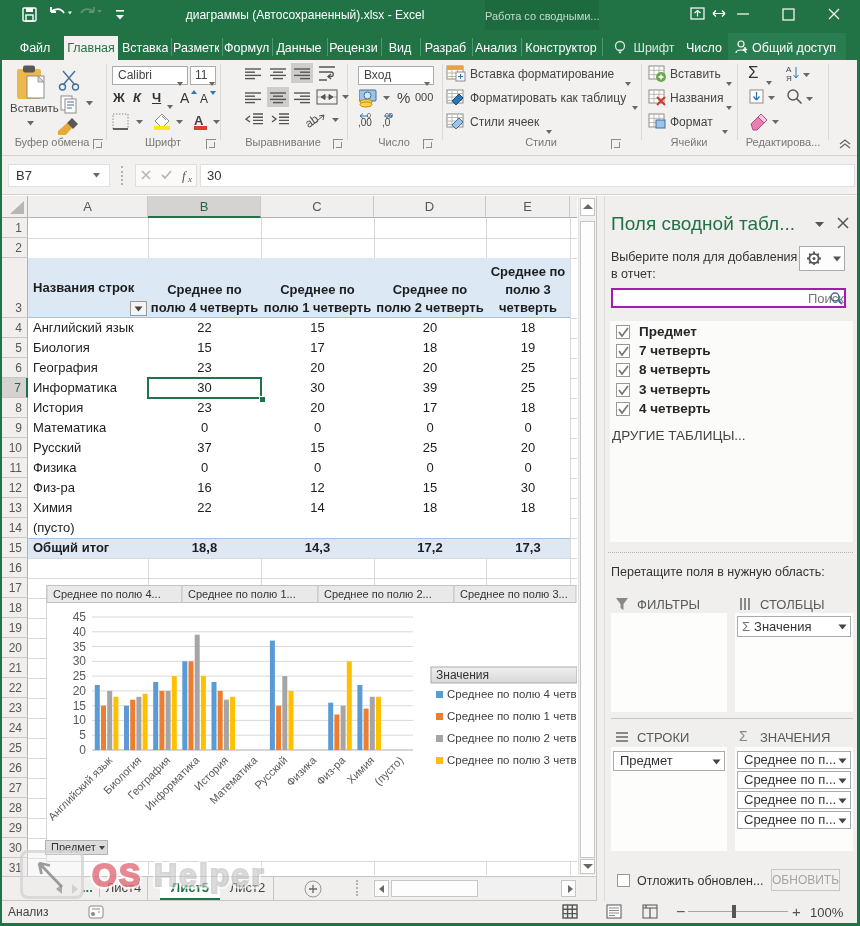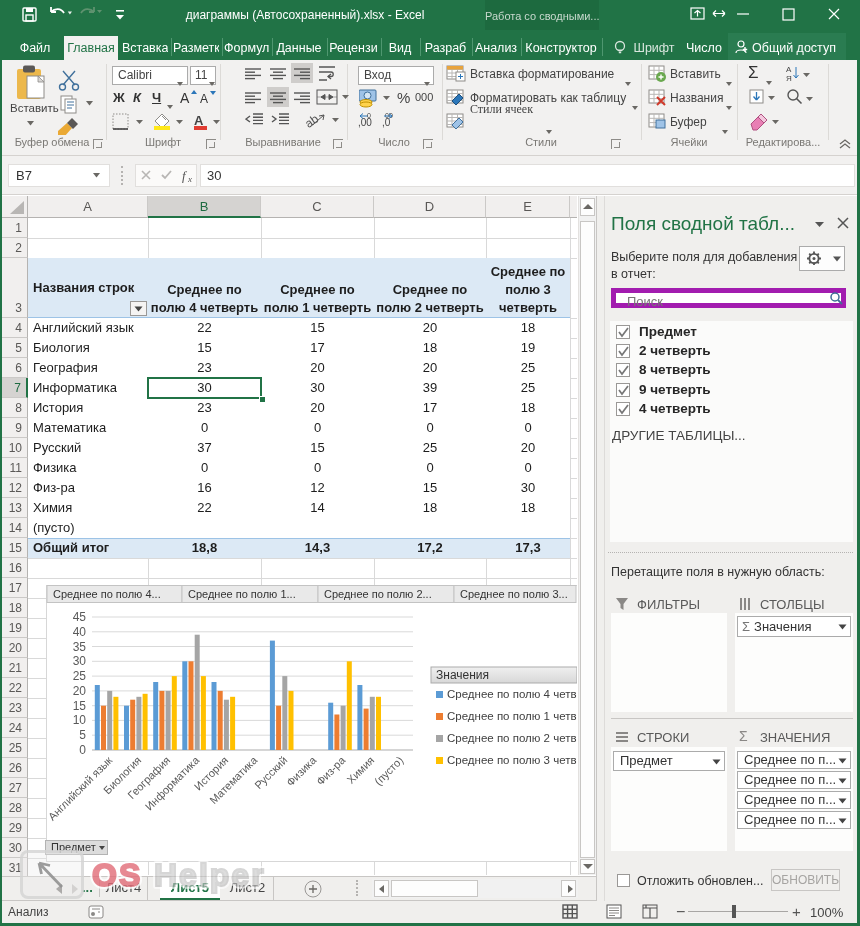--- a/index.html
+++ b/index.html
@@ -199,34 +199,34 @@
     <rect x="10" y="8" width="9" height="9" fill="#fff" stroke="#8e8c88"></rect>
     <path d="M12 12.5 l5 0 M14.5 10 l0 5" stroke="#2b76b9"></path>
   </svg><div class="rbtxt" style="left:470px;top:67px;">Вставка форматирование</div><div class="ab" style="left:625px;top:74px;"><span class="dda"></span></div><svg class="ab" style="left:446px;top:88px" width="20" height="19">
     <rect x="1" y="2" width="16" height="13" fill="#fff" stroke="#8e8c88"></rect>
     <path d="M1 5.5 l16 0 M1 9 l16 0 M1 12.5 l16 0 M6 2 l0 13 M11.5 2 l0 13" stroke="#b9b7b5"></path>
     <path d="M3 14 l7 -7 4 4 -7 7 z" fill="#2b76b9" stroke="#1d4f7c" transform="translate(3,-1)"></path>
   </svg><div class="rbtxt" style="left:470px;top:91px;">Форматировать как таблицу</div><div class="ab" style="left:632px;top:98px;"><span class="dda"></span></div><svg class="ab" style="left:446px;top:112px" width="20" height="19">
     <rect x="1" y="2" width="16" height="13" fill="#fff" stroke="#8e8c88"></rect>
     <path d="M1 5.5 l16 0 M1 9 l16 0 M1 12.5 l16 0 M6 2 l0 13 M11.5 2 l0 13" stroke="#b9b7b5"></path>
     <path d="M3 14 l7 -7 4 4 -7 7 z" fill="#9fc3e7" stroke="#41719c" transform="translate(3,-1)"></path>
-  </svg><div class="rbtxt" style="left:470px;top:102px;font-family:Liberation Serif, serif;">Стили ячеек</div><div class="ab" style="left:546px;top:122px;"><span class="dda"></span></div><svg class="ab" style="left:648px;top:64px" width="20" height="19">
+  </svg><div class="rbtxt" style="left:470px;top:115px;">Стили ячеек</div><div class="ab" style="left:546px;top:122px;"><span class="dda"></span></div><svg class="ab" style="left:648px;top:64px" width="20" height="19">
     <rect x="1" y="2" width="15" height="13" fill="#fff" stroke="#8e8c88"></rect>
     <path d="M1 6.3 l15 0 M1 10.6 l15 0 M6 2 l0 13 M11 2 l0 13" stroke="#b9b7b5"></path>
     <circle cx="13" cy="13" r="5" fill="#6aa84f"></circle>
     <path d="M10.5 13 l5 0 M13 10.5 l0 5" stroke="#fff" stroke-width="1.4"></path>
   </svg><div class="rbtxt" style="left:670px;top:67px;">Вставить</div><div class="ab" style="left:726px;top:74px;"><span class="dda"></span></div><svg class="ab" style="left:648px;top:88px" width="20" height="19">
     <rect x="1" y="2" width="15" height="13" fill="#fff" stroke="#8e8c88"></rect>
     <path d="M1 6.3 l15 0 M1 10.6 l15 0 M6 2 l0 13 M11 2 l0 13" stroke="#b9b7b5"></path>
     <path d="M9 9 l8 8 M17 9 l-8 8" stroke="#d03a2b" stroke-width="2"></path>
   </svg><div class="rbtxt" style="left:670px;top:91px;">Названия</div><div class="ab" style="left:726px;top:98px;"><span class="dda"></span></div><svg class="ab" style="left:648px;top:112px" width="20" height="19">
     <rect x="1" y="2" width="15" height="13" fill="#fff" stroke="#8e8c88"></rect>
     <path d="M1 6.3 l15 0 M1 10.6 l15 0 M6 2 l0 13 M11 2 l0 13" stroke="#b9b7b5"></path>
     <rect x="8" y="8" width="9" height="8" fill="#9fc3e7" stroke="#41719c"></rect>
-  </svg><div class="rbtxt" style="left:670px;top:115px;">Буфер</div><div class="ab" style="left:722px;top:122px;"><span class="dda"></span></div><div class="rbtxt" style="left:748px;top:63px;font-size:17px;color:#333;">Σ</div><div class="ab" style="left:766px;top:73px;"><span class="dda"></span></div><svg class="ab" style="left:786px;top:64px" width="36" height="18">
+  </svg><div class="rbtxt" style="left:670px;top:115px;">Формат</div><div class="ab" style="left:722px;top:122px;"><span class="dda"></span></div><div class="rbtxt" style="left:748px;top:63px;font-size:17px;color:#333;">Σ</div><div class="ab" style="left:766px;top:73px;"><span class="dda"></span></div><svg class="ab" style="left:786px;top:64px" width="36" height="18">
     <text x="0" y="8" font-size="8" fill="#444">А</text>
     <text x="0" y="17" font-size="8" fill="#444">Я</text>
     <path d="M10 3 l0 11 M10 14 l-2.5 -3 M10 14 l2.5 -3" stroke="#2b76b9" fill="none"></path>
     <path d="M17 6 l7 0 -3.5 4 z" fill="#6a6864" transform="translate(0,3)"></path>
   </svg><svg class="ab" style="left:748px;top:88px" width="80" height="20">
 <rect x="2" y="2" width="13" height="13" fill="#fff" stroke="#8e8c88"></rect>
     <path d="M8.5 4 l0 8 M8.5 12 l-3 -3.5 M8.5 12 l3 -3.5" stroke="#2b76b9" fill="none" stroke-width="1.3"></path>
 <path d="M20 8 l7 0 -3.5 4 z" fill="#6a6864"></path>
 <g transform="translate(38,0)">
       <circle cx="7" cy="7" r="5" fill="none" stroke="#555" stroke-width="1.4"></circle>
@@ -347,32 +347,32 @@
     <path d="M2 2 l10 10 M12 2 l-10 10" stroke="#555" stroke-width="1.5"></path>
   </svg><div class="ab" style="left:611px;top:249px;width:200px;font-size:12.5px;color:#333;line-height:17px;">Выберите поля для добавления<br>в отчет:</div><div class="ab" style="left:799px;top:246px;width:46px;height:25px;background:#fdfdfd;border:1px solid #ababab;"></div><svg class="ab" style="left:806px;top:250px" width="38" height="17">
 <g fill="#555">
       <circle cx="8" cy="8.5" r="4.6" fill="none" stroke="#555" stroke-width="1.8"></circle>
       <circle cx="8" cy="8.5" r="1.5"></circle>
 <g stroke="#555" stroke-width="1.8">
         <path d="M8 1.5 l0 2.5 M8 12.5 l0 2.5 M1 8.5 l2.5 0 M12.5 8.5 l2.5 0 M3.2 3.7 l1.8 1.8 M11 11.5 l1.8 1.8 M12.8 3.7 l-1.8 1.8 M5 11.5 l-1.8 1.8"></path>
       </g>
     </g>
 <path d="M27 6.5 l8 0 -4 5 z" fill="#555"></path>
-</svg><div class="ab" style="left:611px;top:288px;width:235px;height:20px;background:#fff;border:5px solid #a21caf;font-size:13px;color:#767674;line-height:18px;padding-left:11px;">Поиск</div><svg class="ab" style="left:829px;top:291px" width="15" height="15">
+</svg><div class="ab" style="left:611px;top:288px;width:235px;height:20px;background:#fff;border:2px solid #a21caf;font-size:13px;color:#767674;line-height:18px;padding-left:4px;text-align:right;">Поиск</div><svg class="ab" style="left:829px;top:291px" width="15" height="15">
     <circle cx="6" cy="6" r="4" fill="none" stroke="#3f6e96" stroke-width="1.5"></circle>
     <path d="M9 9 l4 4" stroke="#3f6e96" stroke-width="1.8"></path>
   </svg><div class="ab" style="left:610px;top:321px;width:243px;height:221px;background:#fbfbfa;"></div><div class="ab" style="left:616px;top:325px;width:14px;height:14px;background:#fff;border:1px solid #9a9896;"></div><svg class="ab" style="left:618px;top:327px" width="12" height="11">
     <path d="M1 5 l3 4 6 -8" stroke="#777" stroke-width="1.7" fill="none"></path>
   </svg><div class="ab" style="left:639px;top:324px;font-size:13.5px;font-weight:bold;color:#262626;">Предмет</div><div class="ab" style="left:616px;top:344.2px;width:14px;height:14px;background:#fff;border:1px solid #9a9896;"></div><svg class="ab" style="left:618px;top:346.2px" width="12" height="11">
     <path d="M1 5 l3 4 6 -8" stroke="#777" stroke-width="1.7" fill="none"></path>
-  </svg><div class="ab" style="left:639px;top:343.2px;font-size:13.5px;font-weight:bold;color:#262626;">2 четверть</div><div class="ab" style="left:616px;top:363.4px;width:14px;height:14px;background:#fff;border:1px solid #9a9896;"></div><svg class="ab" style="left:618px;top:365.4px" width="12" height="11">
+  </svg><div class="ab" style="left:639px;top:343.2px;font-size:13.5px;font-weight:bold;color:#262626;">7 четверть</div><div class="ab" style="left:616px;top:363.4px;width:14px;height:14px;background:#fff;border:1px solid #9a9896;"></div><svg class="ab" style="left:618px;top:365.4px" width="12" height="11">
     <path d="M1 5 l3 4 6 -8" stroke="#777" stroke-width="1.7" fill="none"></path>
   </svg><div class="ab" style="left:639px;top:362.4px;font-size:13.5px;font-weight:bold;color:#262626;">8 четверть</div><div class="ab" style="left:616px;top:382.59999999999997px;width:14px;height:14px;background:#fff;border:1px solid #9a9896;"></div><svg class="ab" style="left:618px;top:384.59999999999997px" width="12" height="11">
     <path d="M1 5 l3 4 6 -8" stroke="#777" stroke-width="1.7" fill="none"></path>
-  </svg><div class="ab" style="left:639px;top:381.59999999999997px;font-size:13.5px;font-weight:bold;color:#262626;">9 четверть</div><div class="ab" style="left:616px;top:401.79999999999995px;width:14px;height:14px;background:#fff;border:1px solid #9a9896;"></div><svg class="ab" style="left:618px;top:403.79999999999995px" width="12" height="11">
+  </svg><div class="ab" style="left:639px;top:381.59999999999997px;font-size:13.5px;font-weight:bold;color:#262626;">3 четверть</div><div class="ab" style="left:616px;top:401.79999999999995px;width:14px;height:14px;background:#fff;border:1px solid #9a9896;"></div><svg class="ab" style="left:618px;top:403.79999999999995px" width="12" height="11">
     <path d="M1 5 l3 4 6 -8" stroke="#777" stroke-width="1.7" fill="none"></path>
   </svg><div class="ab" style="left:639px;top:400.79999999999995px;font-size:13.5px;font-weight:bold;color:#262626;">4 четверть</div><div class="ab" style="left:612px;top:428px;font-size:13.5px;color:#444;">ДРУГИЕ ТАБЛИЦЫ...</div><div class="ab" style="left:608px;top:552px;width:245px;height:1px;border-top:1px dotted #b5b3b1;"></div><div class="ab" style="left:611px;top:565px;font-size:12.5px;color:#333;">Перетащите поля в нужную область:</div><svg class="ab" style="left:615px;top:597px" width="15" height="14">
     <path d="M1 1 l12 0 -4.5 6 0 6 -3 -2 0 -4 z" fill="#8a8886"></path>
   </svg><div class="ab" style="left:637px;top:597px;font-size:13px;color:#595959;">ФИЛЬТРЫ</div><svg class="ab" style="left:739px;top:597px" width="15" height="14">
     <g stroke="#8a8886" stroke-width="2">
       <path d="M2 1 l0 12 M6 1 l0 12 M10 1 l0 12"></path>
     </g>
   </svg><div class="ab" style="left:760px;top:597px;font-size:13px;color:#595959;">СТОЛБЦЫ</div><div class="ab" style="left:611px;top:613px;width:116px;height:99px;background:#fdfdfc;"></div><div class="ab" style="left:735px;top:613px;width:118px;height:99px;background:#fdfdfc;"></div><div class="ab" style="left:737px;top:616px;width:114px;height:21px;background:#fff;border:1px solid #ababab;font-size:13px;color:#333;line-height:19px;"><span style="color:#777;padding:0 4px;">Σ</span>Значения</div><svg class="ab" style="left:838px;top:624px" width="10" height="7">
     <path d="M0.5 0.5 l8 0 -4 5 z" fill="#444"></path>
   </svg><div class="ab" style="left:611px;top:718px;width:242px;height:1px;background:#c8c6c4;"></div><svg class="ab" style="left:615px;top:731px" width="15" height="14">

